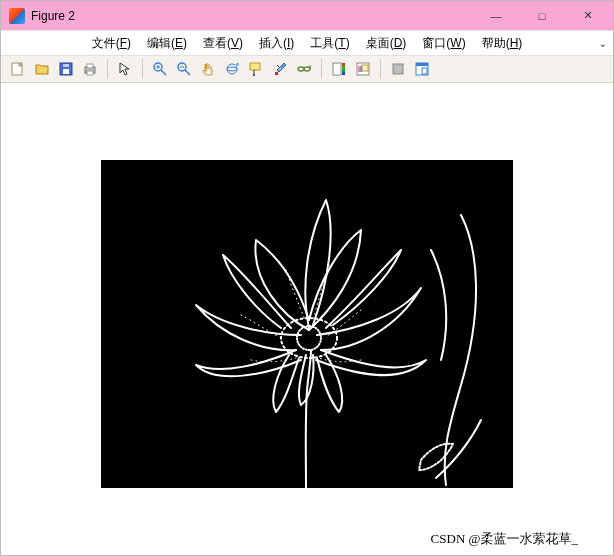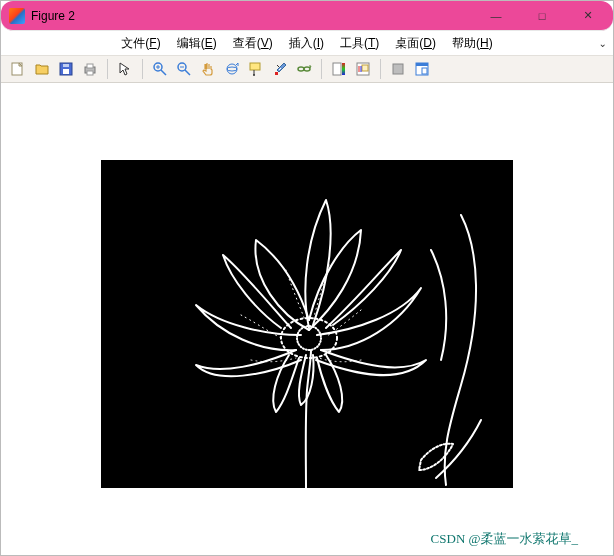--- a/index.html
+++ b/index.html
@@ -1,21 +1,21 @@
 <!DOCTYPE html>
 <html><head>
 <meta charset="utf-8">
 <style>
 * { box-sizing: border-box; margin: 0; padding: 0; font-family: "Microsoft YaHei", "SimSun", sans-serif; }
 body { background: #fff; width: 614px; height: 556px; overflow: hidden; position: relative; }
 
 .outer-border { border: 1px solid #bbb; width: 614px; height: 556px; }
 
 
-.titlebar { height: 30px; background: #ec4899; display: flex; align-items: center; padding: 0 2px 0 8px; border-bottom: 1px solid #e8e8e8; border-radius: 12px; }
+.titlebar { height: 30px; background: #f9a8d4; display: flex; align-items: center; padding: 0 2px 0 8px; border-bottom: 1px solid #e8e8e8; }
 .app-icon { width: 16px; height: 16px; margin-right: 6px; display: inline-block; position: relative; }
 .app-icon::before { content: ""; position: absolute; width: 16px; height: 16px; background: linear-gradient(135deg,#ff7a18 0%,#ff4018 45%,#2a6ec6 55%,#3aa2ff 100%); border-radius: 2px; }
 .title-text { font-size: 12px; color: #000; flex: 1; }
 .win-controls { display: flex; }
 .win-btn { width: 46px; height: 30px; display: flex; align-items: center; justify-content: center; font-size: 11px; color: #333; }
 
 
 .menubar { height: 24px; display: flex; align-items: center; padding: 0 6px; background: #fff; font-size: 12px; position: relative; justify-content: center; }
 .menu-item { padding: 3px 8px; cursor: default; }
 .menu-item u { text-decoration: underline; }
@@ -29,21 +29,21 @@
 
 
 .canvas-area { position: absolute; top: 83px; left: 1px; right: 1px; bottom: 1px; background: #f0f0f0; }
 .figure-area { position: absolute; inset: 0; background: #fff; display: flex; align-items: center; justify-content: center; }
 .image-frame { width: 412px; height: 328px; background: #000; position: relative; overflow: hidden; margin-top: 10px; }
 
 
 .flower-svg { position: absolute; inset: 0; }
 
 
-.watermark { position: absolute; bottom: 8px; right: 36px; font-size: 13px; color: #0f766e; font-family: "SimSun", serif; }
+.watermark { position: absolute; bottom: 8px; right: 36px; font-size: 13px; color: #000000; font-family: "SimSun", serif; }
 </style>
 </head>
 <body>
 
 <div class="outer-border">
 
 <div class="titlebar">
   <span class="app-icon"></span>
   <span class="title-text">Figure 2</span>
   <div class="win-controls">
@@ -53,20 +53,21 @@
   </div>
 </div>
 
 <div class="menubar">
   <span class="menu-item">文件(<u>F</u>)</span>
   <span class="menu-item">编辑(<u>E</u>)</span>
   <span class="menu-item">查看(<u>V</u>)</span>
   <span class="menu-item">插入(<u>I</u>)</span>
   <span class="menu-item">工具(<u>T</u>)</span>
   <span class="menu-item">桌面(<u>D</u>)</span>
+  <span class="menu-item">窗口(<u>W</u>)</span>
   <span class="menu-item">帮助(<u>H</u>)</span>
   <span class="menu-arrow">⌄</span>
 </div>
 
 <div class="toolbar">
   <div class="tool-btn" title="新建">
     <svg viewBox="0 0 16 16">
           <rect x="2" y="2" width="10" height="12" fill="#fff" stroke="#9a8f6b"></rect>
           <path d="M9 2 L12 5 L9 5 Z" fill="#f0e9c8" stroke="#9a8f6b"></path>
         </svg>

